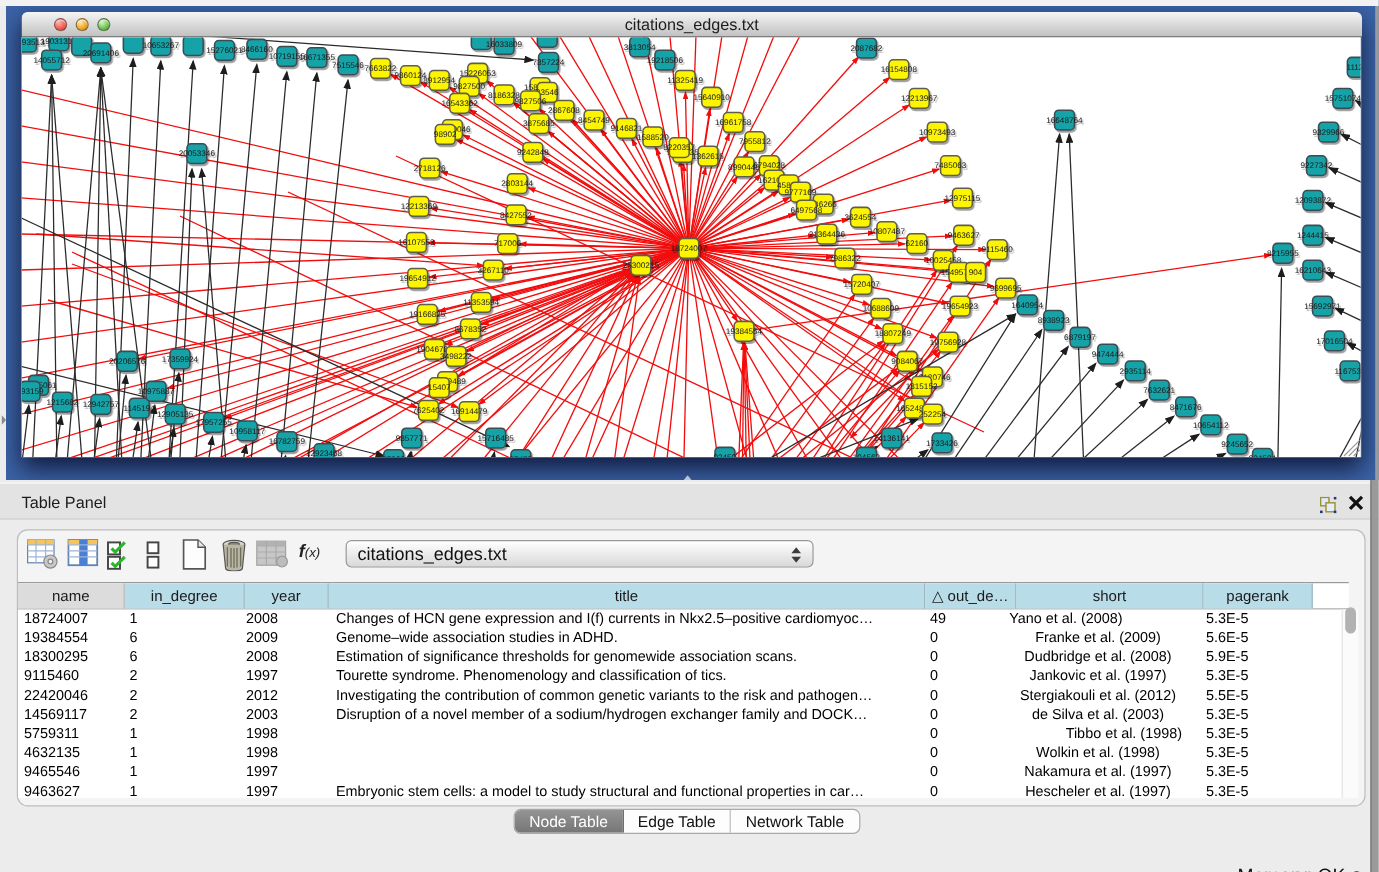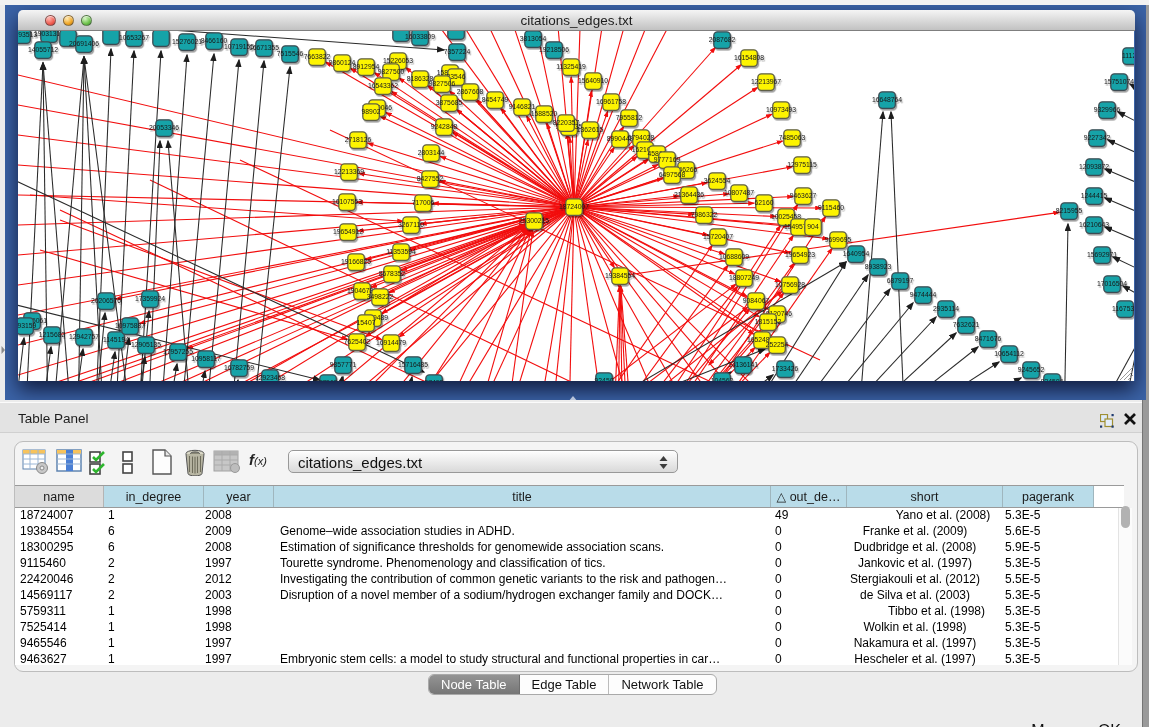--- a/index.html
+++ b/index.html
@@ -658,22 +658,23 @@
     <div style="left:259px;width:497px">title</div>
     <div style="left:756px;width:76px">△ out_de…</div>
     <div style="left:832px;width:156px">short</div>
     <div style="left:988px;width:91px">pagerank</div>
   </div>
   <div id="tbody"></div>
   <div class="trow" style="top:108px">
 <span style="left:20px">18724007</span>
         <span style="left:108px">1</span>
         <span style="left:205px">2008</span>
+        <span style="left:280px">Changes of HCN gene expression and I(f) currents in Nkx2.5–positive cardiomyoc…</span>
         <span style="left:775px">49</span>
-        <span style="left:873px;width:140px;text-align:center">Yano et al. (2008)</span>
+        <span style="left:841px;width:140px;">Yano et al. (2008)</span>
         <span style="left:1005px">5.3E-5</span>
       </div>
 <div class="trow" style="top:124px">
 <span style="left:20px">19384554</span>
         <span style="left:108px">6</span>
         <span style="left:205px">2009</span>
         <span style="left:280px">Genome–wide association studies in ADHD.</span>
         <span style="left:775px">0</span>
         <span style="left:845px;width:140px;text-align:center">Franke et al. (2009)</span>
         <span style="left:1005px">5.6E-5</span>
@@ -716,21 +717,21 @@
       </div>
 <div class="trow" style="top:204px">
 <span style="left:20px">5759311</span>
         <span style="left:108px">1</span>
         <span style="left:205px">1998</span>
         <span style="left:775px">0</span>
         <span style="left:845px;width:140px;text-align:right">Tibbo et al. (1998)</span>
         <span style="left:1005px">5.3E-5</span>
       </div>
 <div class="trow" style="top:220px">
-<span style="left:20px">7525414</span>
+<span style="left:20px">4632135</span>
         <span style="left:108px">1</span>
         <span style="left:205px">1998</span>
         <span style="left:775px">0</span>
         <span style="left:845px;width:140px;text-align:center">Wolkin et al. (1998)</span>
         <span style="left:1005px">5.3E-5</span>
       </div>
 <div class="trow" style="top:236px">
 <span style="left:20px">9465546</span>
         <span style="left:108px">1</span>
         <span style="left:205px">1997</span>

